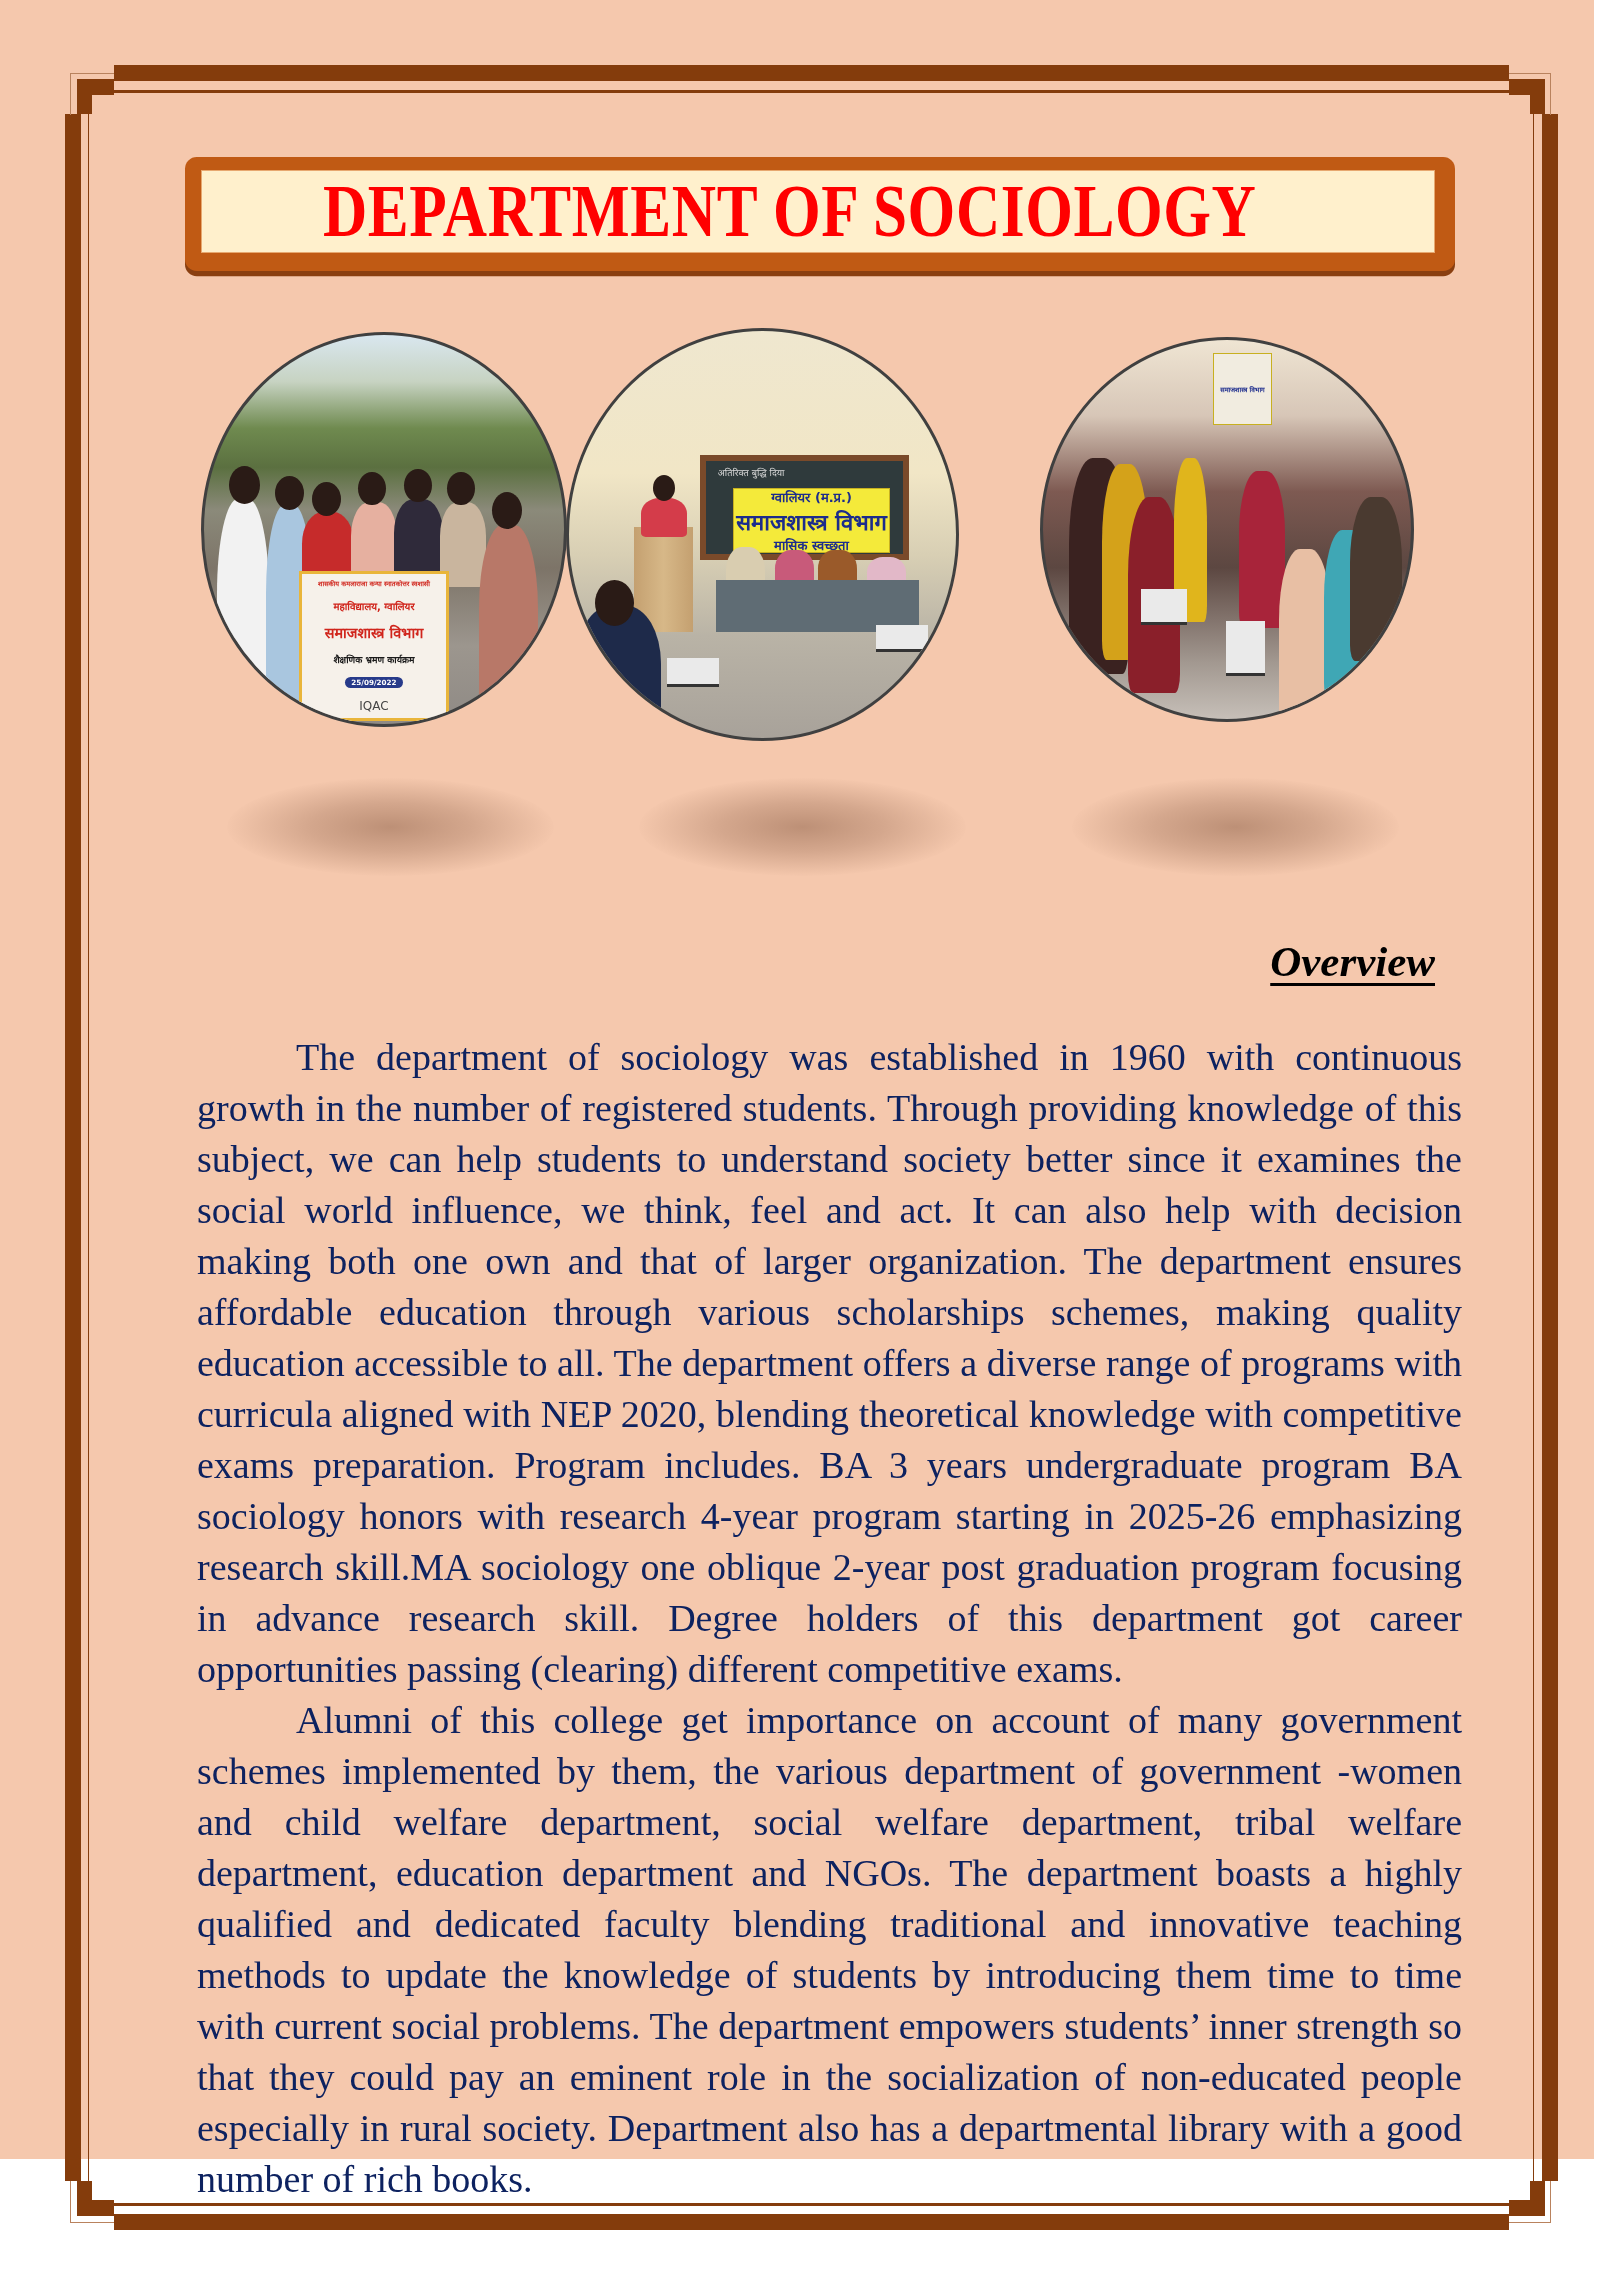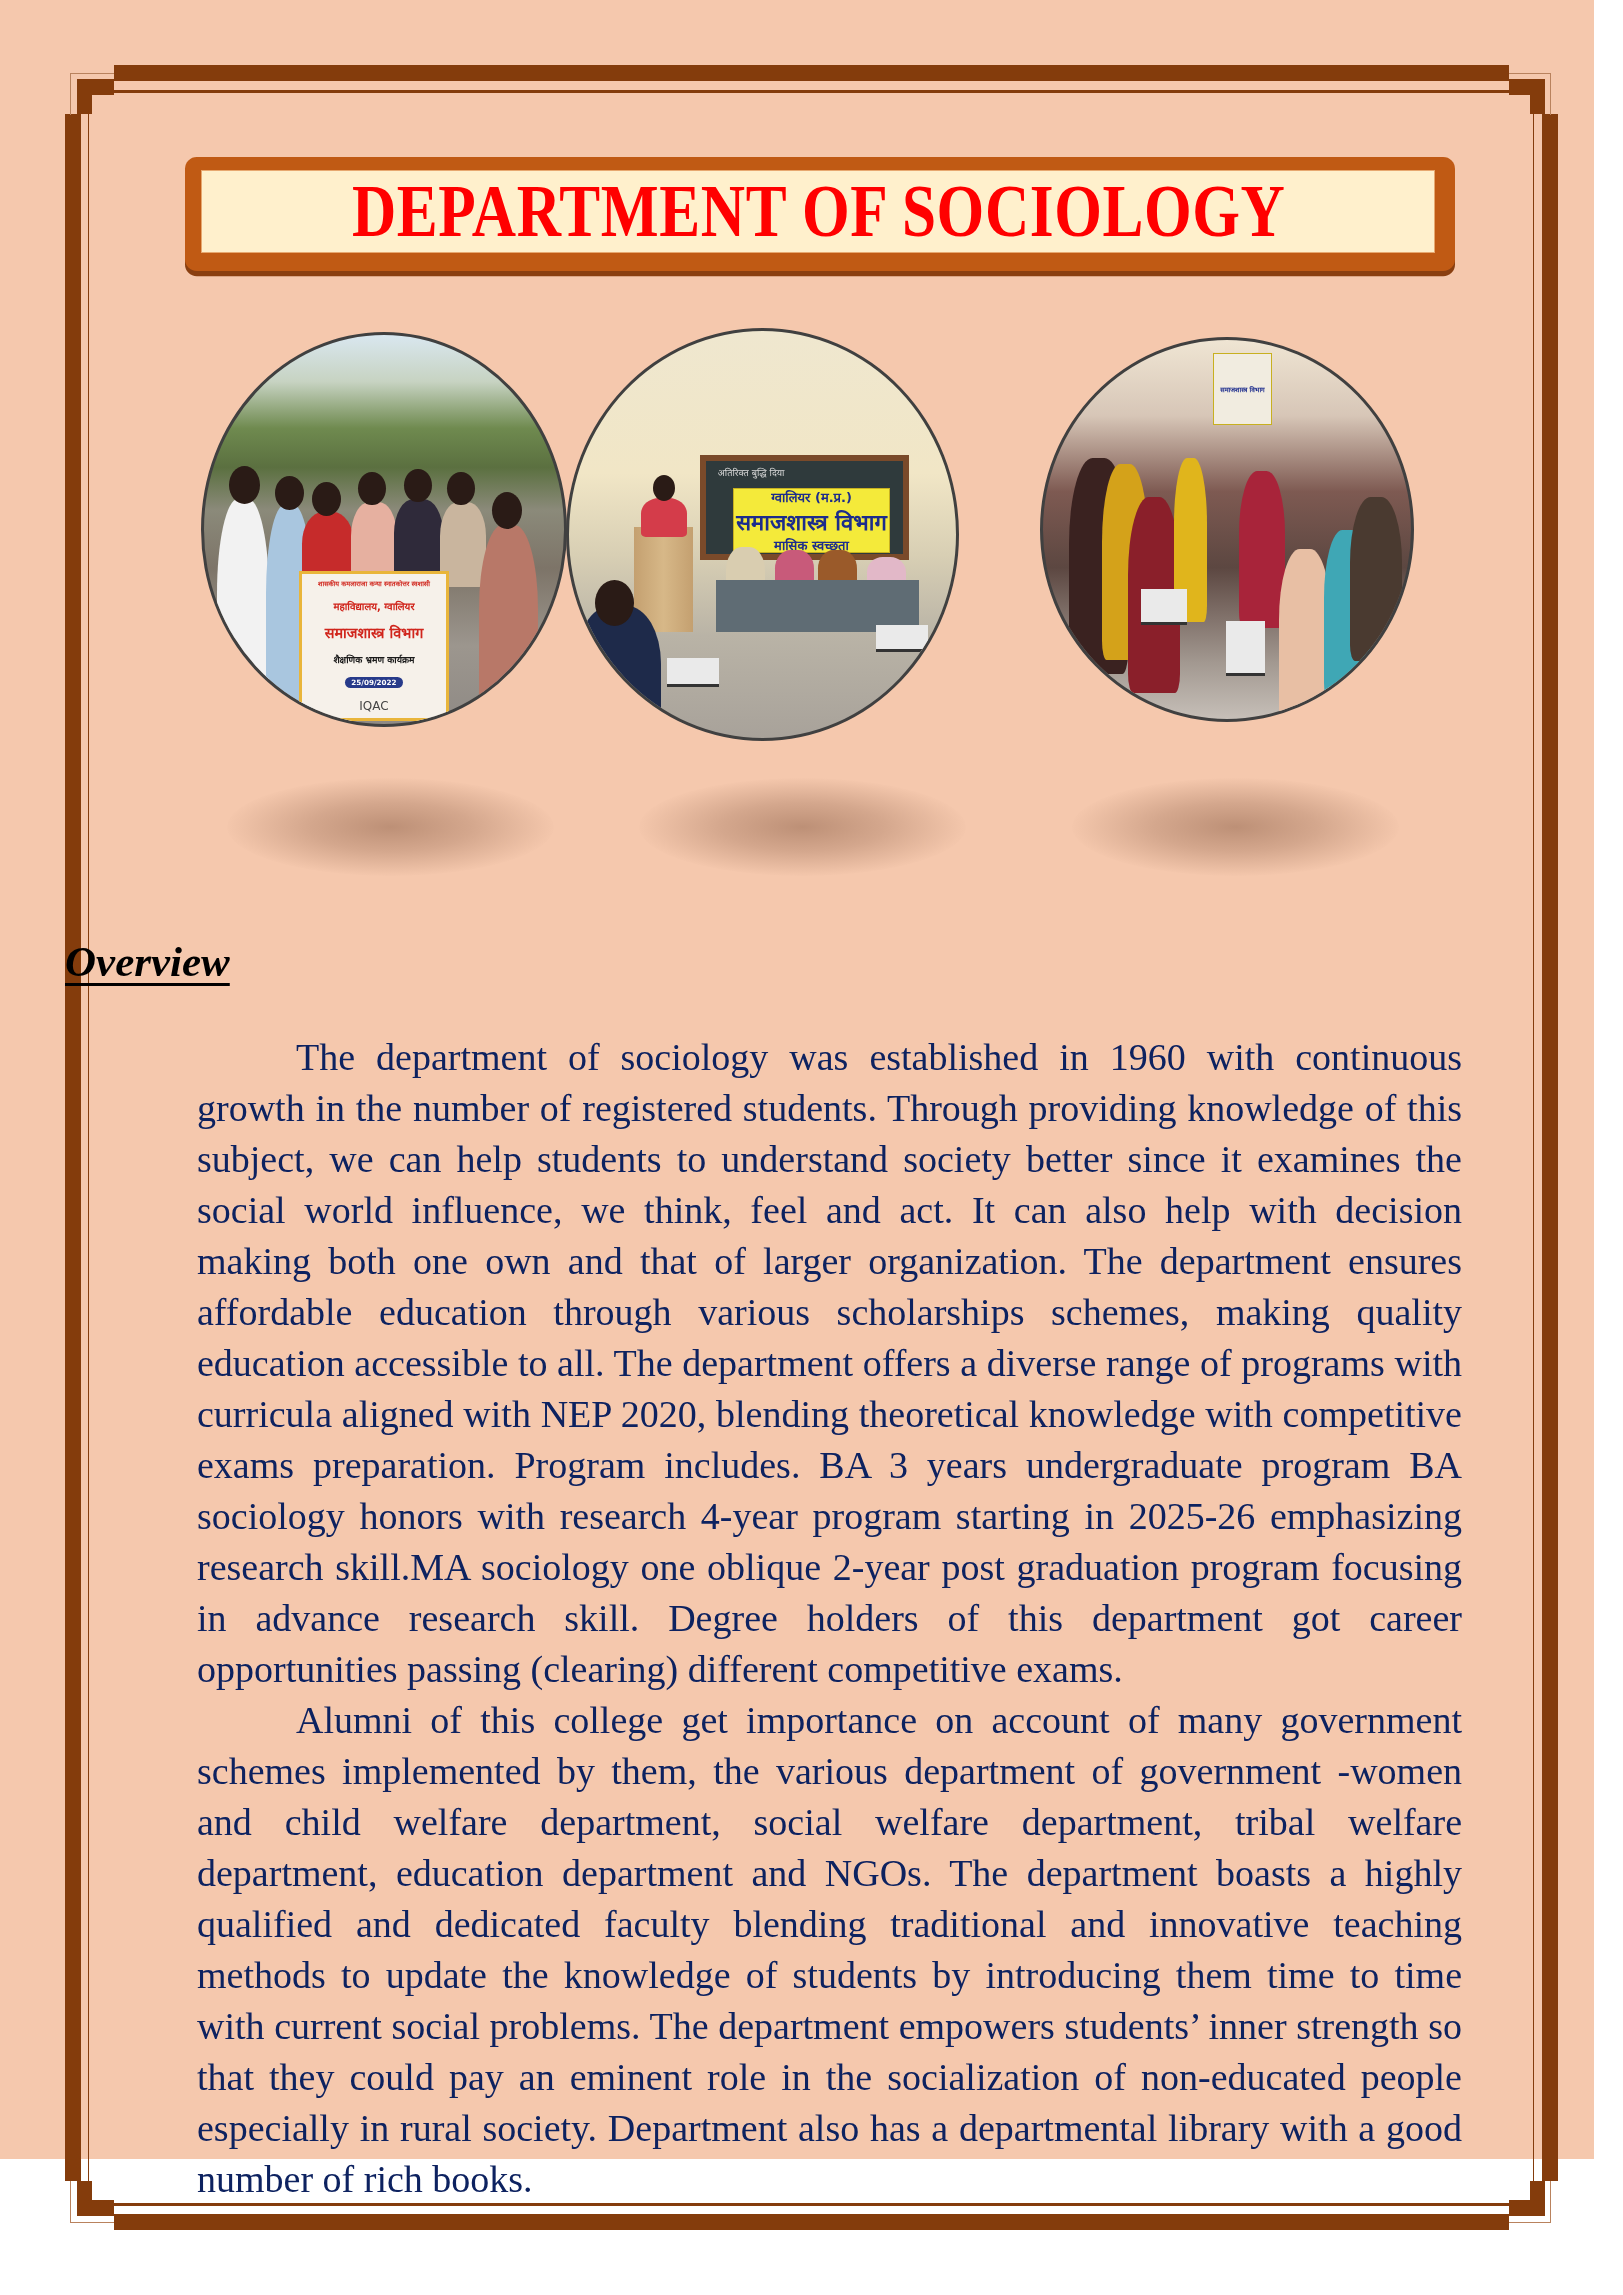--- a/index.html
+++ b/index.html
@@ -14,21 +14,21 @@
   .hair { position: absolute; border: 1.3px solid #B9825D; }
 
   .title-frame {
     position: absolute; left: 185px; top: 157px; width: 1270px; height: 114px;
     background: #C05A14; border-radius: 11.8px;
     box-shadow: 0 5.2px 0 #8A3F10;
   }
   .title-inner {
     position: absolute; left: 16.4px; top: 13px; right: 19.6px; height: 83px;
     background: #FFF0CC; border: 1.3px solid #E7A870; box-sizing: border-box;
-    display: flex; align-items: center; justify-content: center;
+    display: flex; align-items: center;  padding-left: 32px;
   }
   .title-text {
     font-family: "Liberation Serif", serif; font-weight: bold; color: #FF0000;
     font-size: 73px; line-height: 1; letter-spacing: 0.7px;
     transform: scaleX(0.84); white-space: nowrap;
   }
 
   .photo {
     position: absolute; border-radius: 50%; overflow: hidden;
     border: 3.3px solid #404040; box-sizing: border-box;
@@ -61,21 +61,21 @@
     display: flex; flex-direction: column; align-items: center; justify-content: center;
     font-family: "DejaVu Sans", sans-serif; font-weight: bold; color: #1c2c8c;
   }
   .ybanner .s { font-size: 13px; }
   .ybanner .b { font-size: 22px; }
   .desk { position: absolute; background: #eaeaea; border-bottom: 3.9px solid #333; }
   .podium { position: absolute; background: linear-gradient(90deg,#c4a070,#d7b888,#c4a070); }
   .table-front { position: absolute; background: #5f6c74; }
 
   .overview-heading {
-    position: absolute; left: 0; width: 1435px; top: 937px; text-align: left;
+    position: absolute; left: 0; width: 1435px; top: 937px; text-align: right;
   }
   .overview-heading span {
     font-family: "Liberation Serif", serif; font-style: italic; font-weight: bold;
     font-size: 43px; color: #000; text-decoration: underline; text-decoration-thickness: 3.3px;
     text-underline-offset: 6.5px; margin-left: 65px;
   }
   .body-text {
     position: absolute; left: 197px; top: 1032px; width: 1265px;
     color: #0D2260; font-size: 38px; line-height: 51px; text-align: justify;
     font-family: "Liberation Serif", serif;

